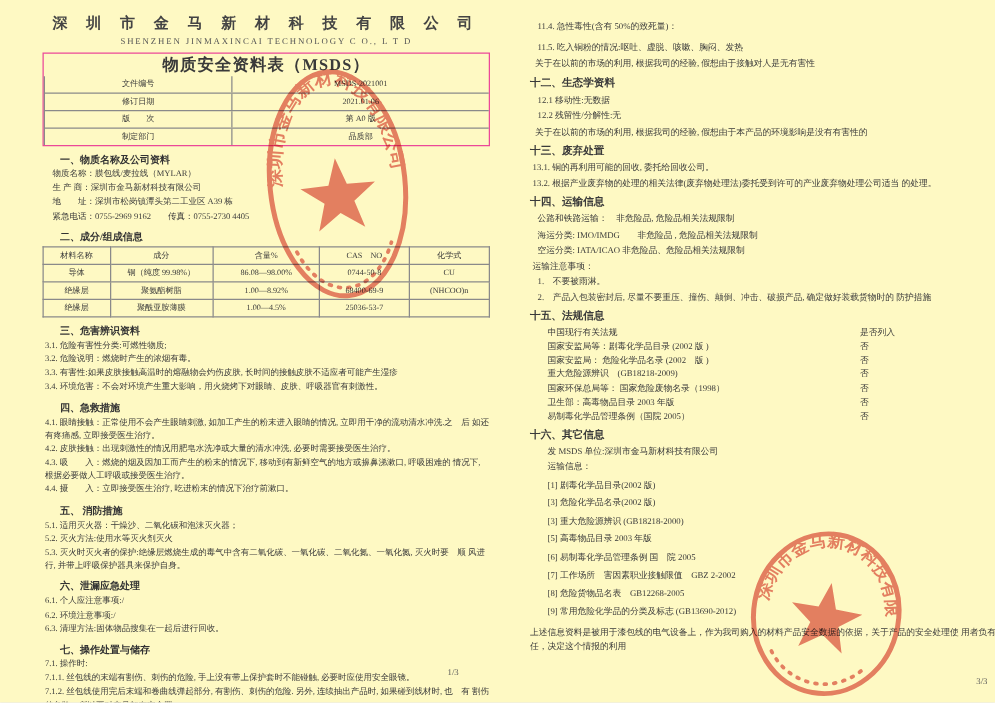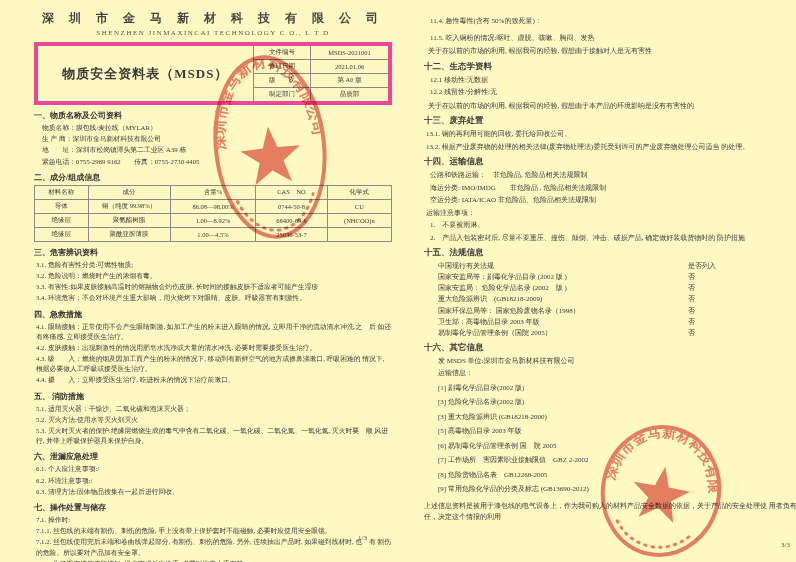--- a/index.html
+++ b/index.html
@@ -5,29 +5,29 @@
   html,body{margin:0;padding:0;}
   body{background:#f3f3f2;font-family:"Liberation Serif","DejaVu Serif",serif;}
   .sheet{position:relative;width:796px;height:562px;background:#fef9c3;overflow:hidden;color:#3a3a3a;box-shadow:0 0 4px rgba(0,0,0,.15);}
   .page{position:absolute;top:10px;}
   .page-left{left:34px;width:358px;}
   .page-right{left:424px;width:384px;}
 
   .company-cn{text-align:center;font-size:12px;font-weight:bold;letter-spacing:6px;color:#444;}
   .company-en{text-align:center;font-size:7px;letter-spacing:1.5px;color:#555;margin-top:2px;}
 
-  .headbox{display:flex;border:4px solid #ec4899;margin-top:5px;}
+  .headbox{display:flex;border:1px solid #ec4899;margin-top:5px;flex-direction:column;}
   .headbox .titlecell{flex:1.6;display:flex;align-items:center;justify-content:center;font-size:13px;font-weight:bold;letter-spacing:1px;}
   .infotable{flex:1;border-left:1px solid #8a8a8a;}
   .inforow{display:flex;border-bottom:1px solid #8a8a8a;height:13px;font-size:6.5px;}
   .inforow:last-child{border-bottom:none;}
   .inforow .lab{width:42%;border-right:1px solid #8a8a8a;display:flex;align-items:center;justify-content:center;}
   .inforow .val{flex:1;display:flex;align-items:center;justify-content:center;}
 
-  .sec{font-size:8px;font-weight:bold;margin:5px 0 2px 0;color:#333;}
+  .sec{font-size:8px;font-weight:bold;margin:5px 0 2px 14px;color:#333;}
   .ln{font-size:6.8px;line-height:1.5;margin:1px 0 1px 8px;}
   .ln.noind{margin-left:2px;}
   .para{font-size:7px;line-height:1.5;margin:3px 0 1px 4px;}
 
   table.comp{border-collapse:collapse;width:100%;font-size:6.5px;margin-top:2px;}
   table.comp th,table.comp td{border:1px solid #8a8a8a;text-align:center;padding:1.5px 2px;font-weight:normal;height:10px;}
 
   .pageno{position:absolute;font-size:7px;color:#555;}
   .pageno-left{left:358px;top:534px;}
   .pageno-right{left:781px;top:541px;}

